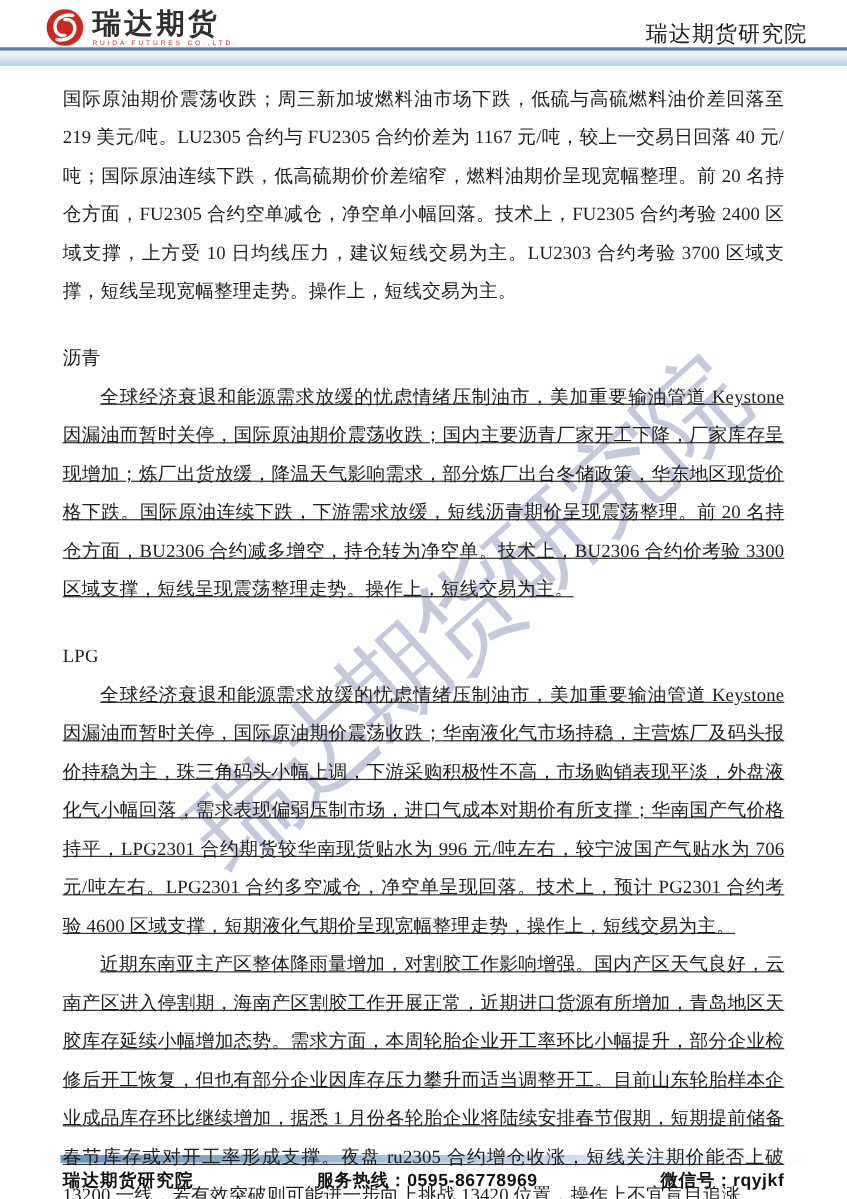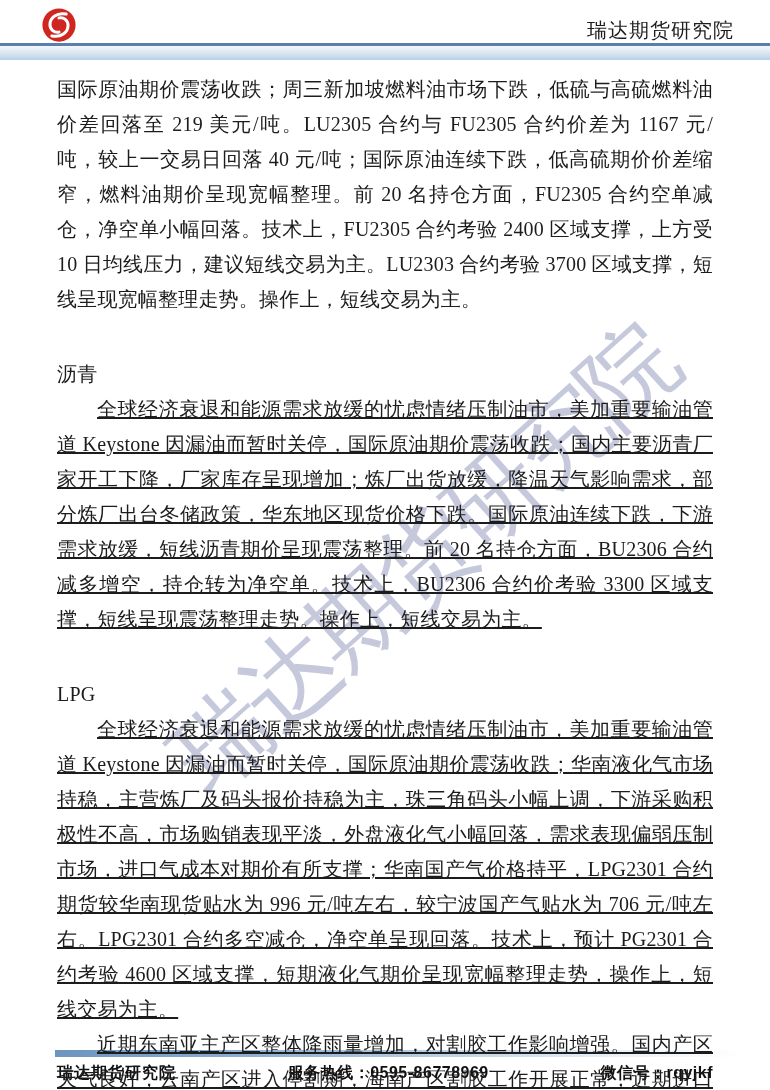--- a/index.html
+++ b/index.html
@@ -58,30 +58,30 @@
     z-index: 1;
   }
 
   
   .content {
     position: relative;
     padding: 12px 57px 0 57px;
     z-index: 2;
   }
   .para, .section-heading {
-    font-size: 20px;
+    font-size: 17px;
     line-height: 35px;
     letter-spacing: 0.2px;
   }
   .para {
     text-align: justify;
     text-justify: inter-ideograph;
   }
   .para.indented { text-indent: 2em; text-decoration: underline; }
-  .section-heading { margin-top: 40px; }
+  .section-heading { margin-top: 26px; }
 
   
   .footer {
     position: absolute; left: 0; right: 0; bottom: 0;
     height: 40px;
   }
   .footer-rule {
     position: absolute; left: 55px; right: 30px; top: 0;
     height: 7px;
     background: linear-gradient(to right, #6b94bf 0%, #8fb1d2 30%, #b7cde2 55%, #e6eef6 80%, #ffffff 100%);
@@ -100,20 +100,24 @@
 
 <div class="page">
 
   <div class="header">
     <div class="logo-block">
       <svg class="logo-mark" viewBox="0 0 40 40">
         <circle cx="20" cy="20" r="17.5" fill="#cf2720"></circle>
         <path d="M27.5 8.5 C18 6.5 10.5 12 10.5 19.5 C10.5 25 15 28.5 20 27.5" fill="none" stroke="#ffffff" stroke-width="3.2" stroke-linecap="round"></path>
         <path d="M12.5 31.5 C22 33.5 29.5 28 29.5 20.5 C29.5 15 25 11.5 20 12.5" fill="none" stroke="#ffffff" stroke-width="3.2" stroke-linecap="round"></path>
       </svg>
+      <div class="brand-text">
+        <span class="brand-cn">瑞达期货</span>
+        <span class="brand-en">RUIDA FUTURES CO.,LTD.</span>
+      </div>
     </div>
     <div class="header-title">瑞达期货研究院</div>
   </div>
   <div class="header-rule"></div>
 
   <div class="watermark">瑞达期货研究院</div>
 
   <div class="content">
 
     <p class="para">国际原油期价震荡收跌；周三新加坡燃料油市场下跌，低硫与高硫燃料油价差回落至 219 美元/吨。LU2305 合约与 FU2305 合约价差为 1167 元/吨，较上一交易日回落 40 元/吨；国际原油连续下跌，低高硫期价价差缩窄，燃料油期价呈现宽幅整理。前 20 名持仓方面，FU2305 合约空单减仓，净空单小幅回落。技术上，FU2305 合约考验 2400 区域支撑，上方受 10 日均线压力，建议短线交易为主。LU2303 合约考验 3700 区域支撑，短线呈现宽幅整理走势。操作上，短线交易为主。</p>

